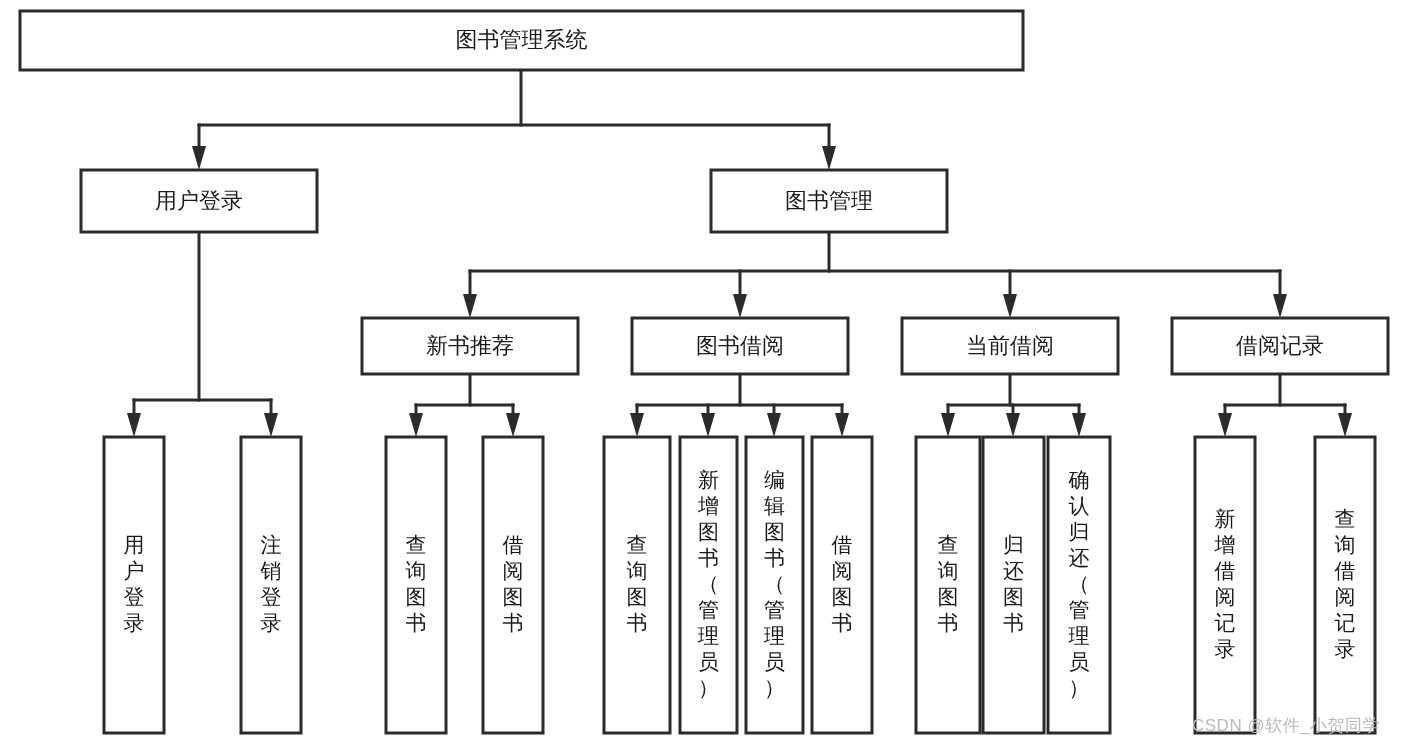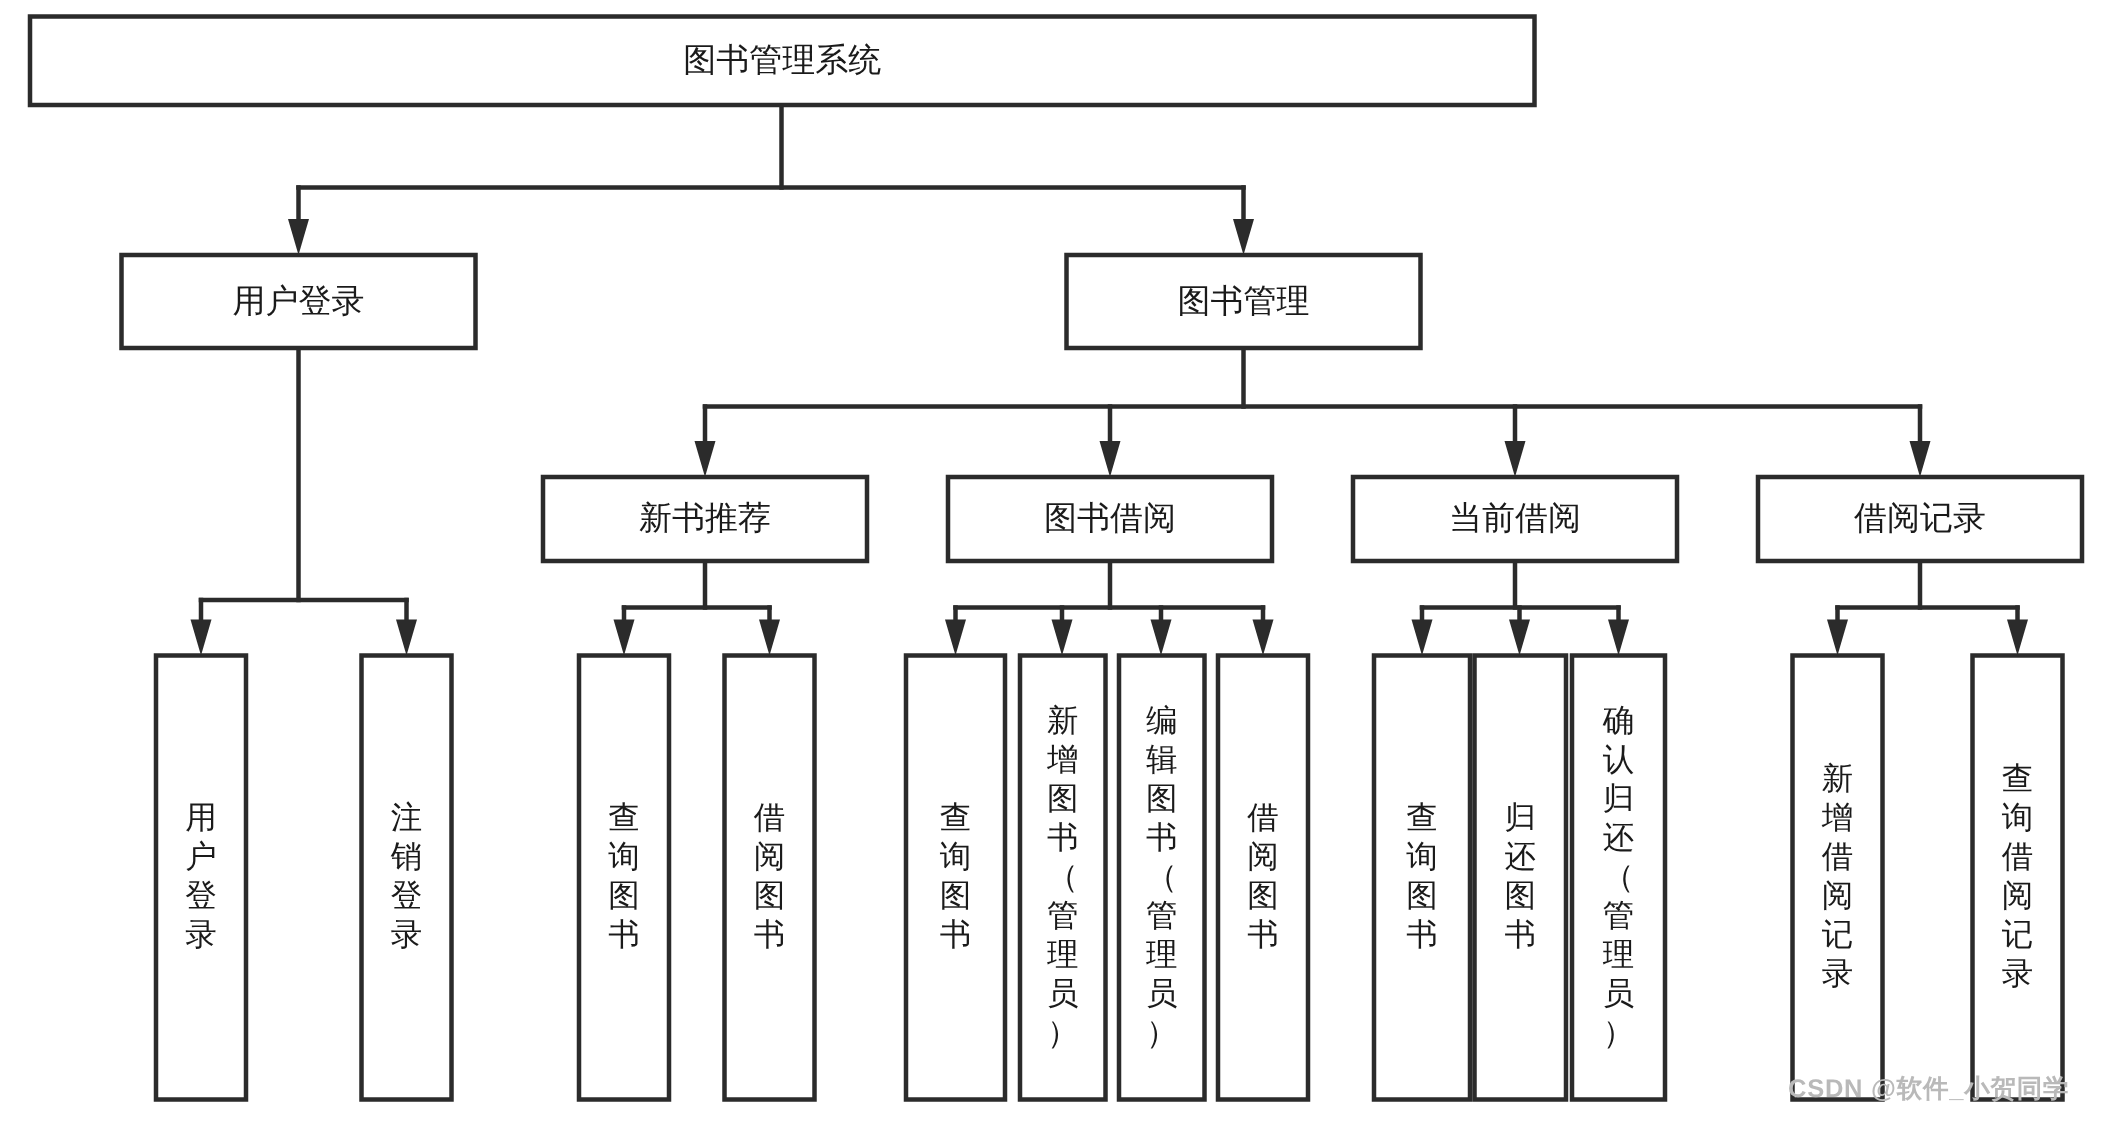--- a/index.html
+++ b/index.html
@@ -196,14 +196,14 @@
         <g>
           <rect x="1195" y="437" width="60" height="296" class="node-rect"></rect>
           <text x="1225" y="526" class="node-label-v"><tspan x="1225" dy="0">新</tspan><tspan x="1225" dy="26">增</tspan><tspan x="1225" dy="26">借</tspan><tspan x="1225" dy="26">阅</tspan><tspan x="1225" dy="26">记</tspan><tspan x="1225" dy="26">录</tspan></text>
         </g>
         <g>
           <rect x="1315" y="437" width="60" height="296" class="node-rect"></rect>
           <text x="1345" y="526" class="node-label-v"><tspan x="1345" dy="0">查</tspan><tspan x="1345" dy="26">询</tspan><tspan x="1345" dy="26">借</tspan><tspan x="1345" dy="26">阅</tspan><tspan x="1345" dy="26">记</tspan><tspan x="1345" dy="26">录</tspan></text>
         </g>
       </g>
   </svg>
-  <div class="watermark-text" style="left: 1192px; top: 714px; font-weight: bold;">CSDN @软件_小贺同学</div>
+  <div class="watermark-text" style="left: 1192px; top: 714px;">CSDN @软件_小贺同学</div>
 </div>
 
 </body></html>

